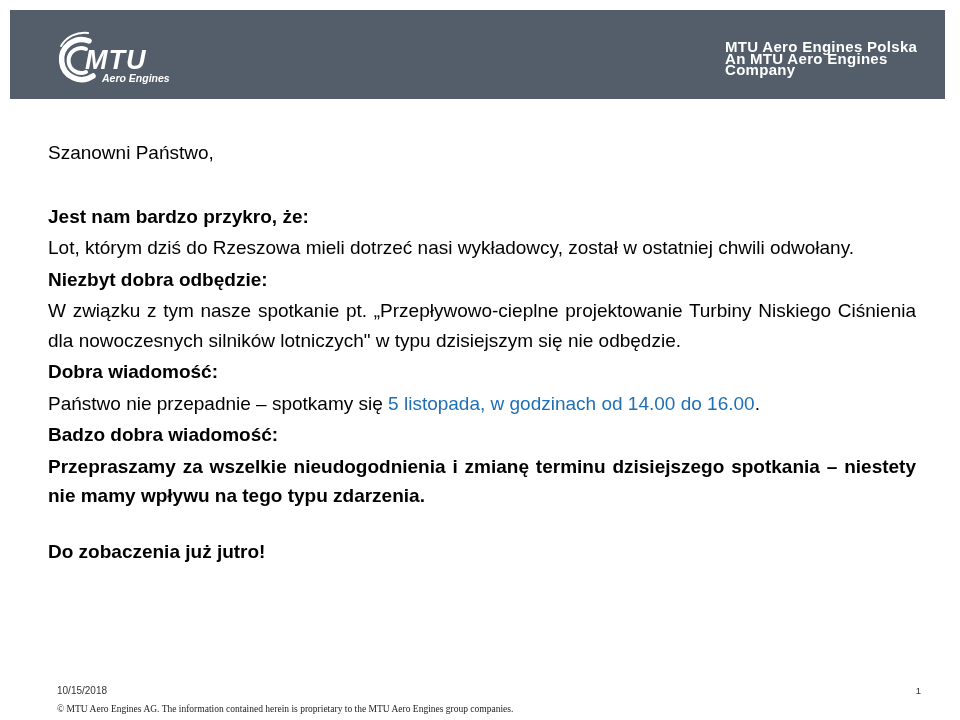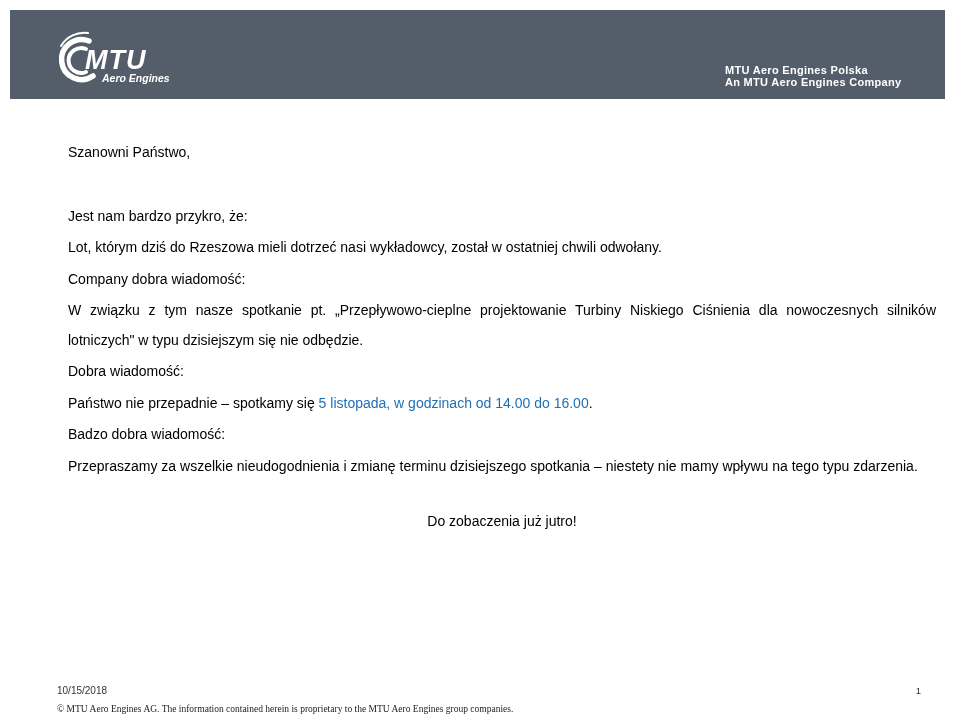--- a/index.html
+++ b/index.html
@@ -24,42 +24,41 @@
   .logo-svg {
     position: absolute;
     left: 45px; top: 20px;
     width: 118px; height: 56px;
   }
   .company {
     position: absolute;
     left: 715px; top: 31px;
     color: #ffffff;
     font-weight: bold;
-    font-size: 11px;
+    font-size: 15px;
     line-height: 11.5px;
     letter-spacing: 0.3px;
-    margin-top: 24px;
   }
   
   .content {
     position: absolute;
-    left: 68px; top: 138px;
+    left: 48px; top: 138px;
     width: 868px;
     color: #000000;
-    font-size: 14px;
+    font-size: 19px;
   }
   .content p {
     margin: 0 0 2px 0;
     line-height: 29.5px;
   }
   .spacer { height: 32px; }
-  .bold { font-weight: normal; }
+  .bold { font-weight: bold; }
   .justify { text-align: justify; }
   .content p.apology { }
-  .content p.closing { margin-top: 26px; text-align: center; }
+  .content p.closing { margin-top: 26px; text-align: left; }
   .blue { color: #1F6FB4; }
   
   .footer-date {
     position: absolute;
     left: 57px; top: 685px;
     font-size: 10px; color: #333333;
   }
   .page-number {
     position: absolute;
     right: 39px; top: 685px;
@@ -90,21 +89,21 @@
       <div>MTU Aero Engines Polska</div>
       <div>An MTU Aero Engines Company</div>
     </div>
   </header>
 
   <main class="content">
     <p>Szanowni Państwo,</p>
     <div class="spacer"></div>
     <p class="bold">Jest nam bardzo przykro, że:</p>
     <p class="justify">Lot, którym dziś do Rzeszowa mieli dotrzeć nasi wykładowcy, został w ostatniej chwili odwołany.</p>
-    <p class="bold">Company dobra wiadomość:</p>
+    <p class="bold">Niezbyt dobra odbędzie:</p>
     <p class="justify">W związku z tym nasze spotkanie pt. „Przepływowo-cieplne projektowanie Turbiny Niskiego Ciśnienia dla nowoczesnych silników lotniczych"  w typu dzisiejszym się nie odbędzie.</p>
     <p class="bold">Dobra wiadomość:</p>
     <p><span>Państwo nie przepadnie – spotkamy się </span><span class="blue">5 listopada, w godzinach od 14.00 do 16.00</span><span>.</span></p>
     <p class="bold">Badzo dobra wiadomość:</p>
     <p class="bold justify apology">Przepraszamy za wszelkie nieudogodnienia i zmianę terminu dzisiejszego spotkania – niestety nie mamy wpływu na tego typu zdarzenia.</p>
     <p class="bold closing">Do zobaczenia już jutro!</p>
   </main>
 
   <footer>
     <div class="footer-date">10/15/2018</div>

